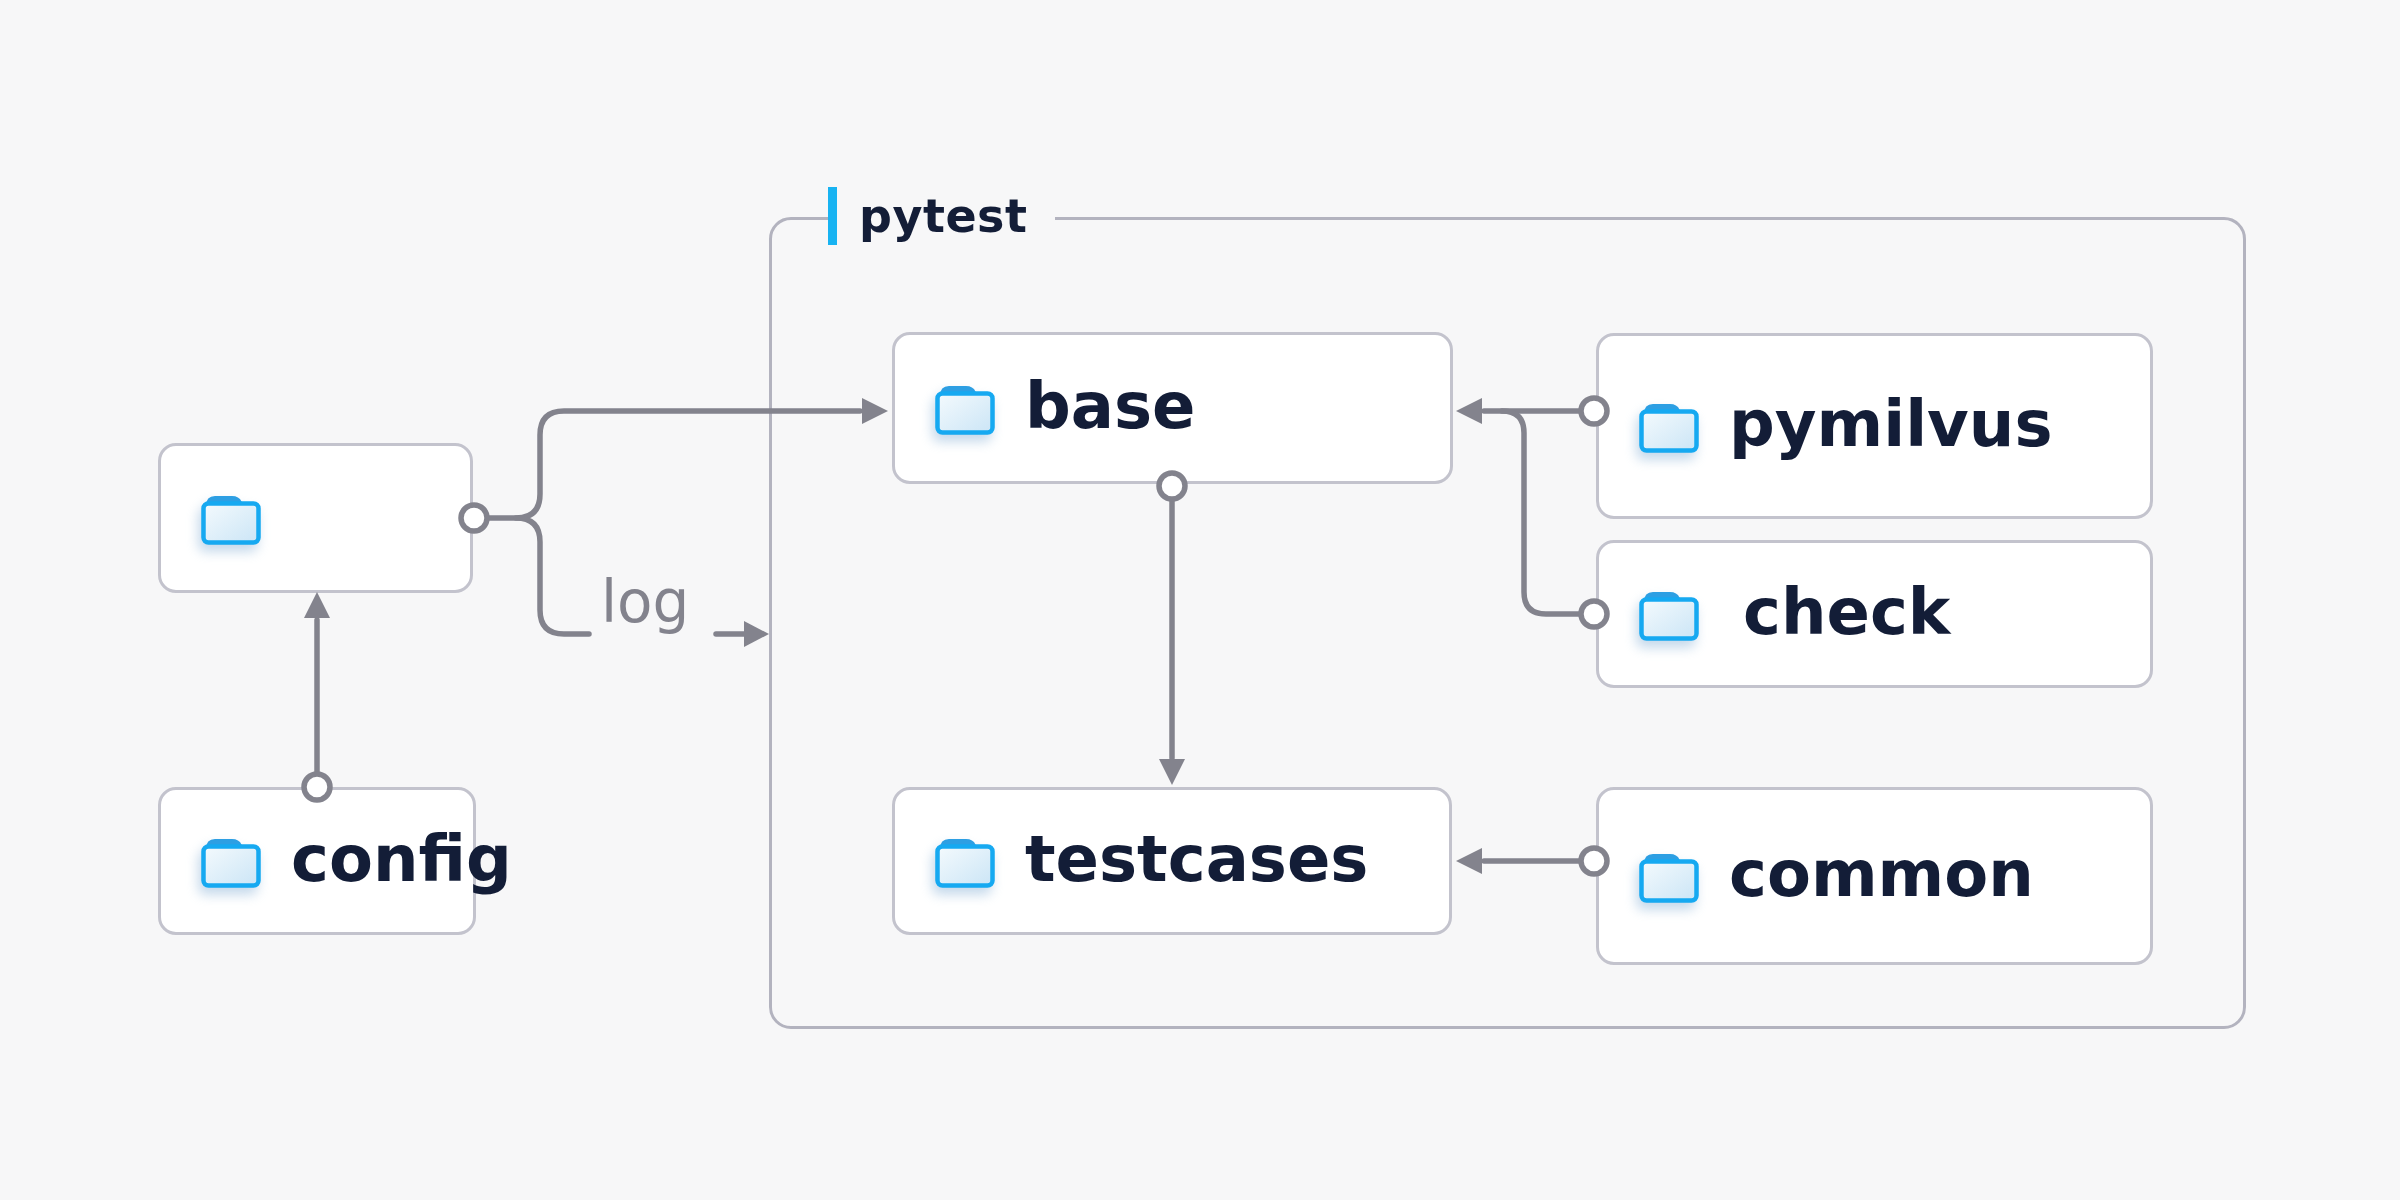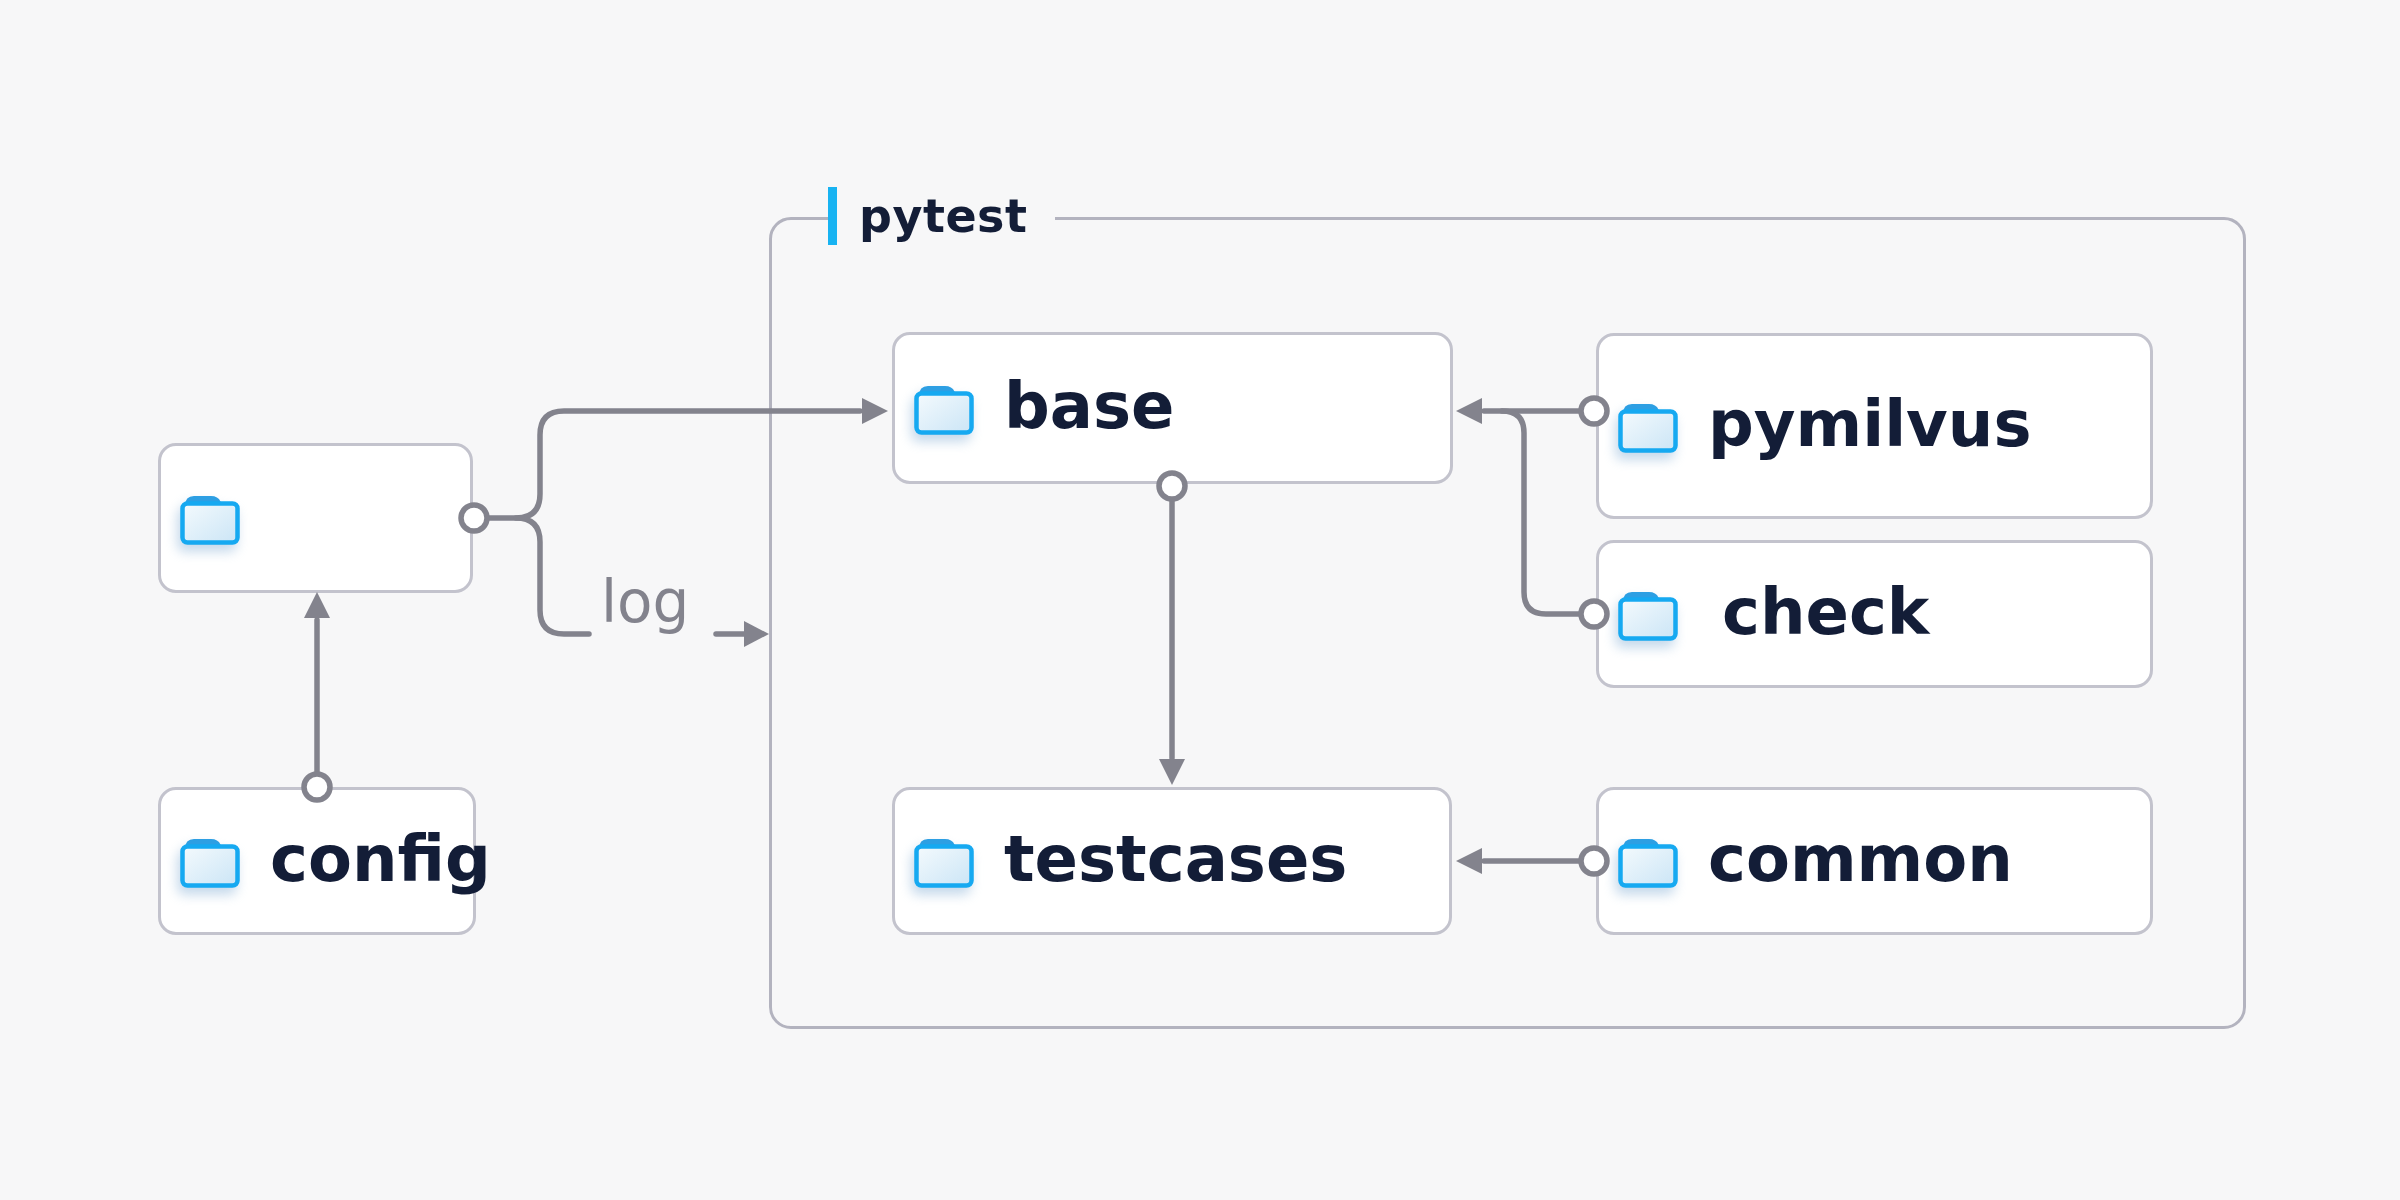--- a/index.html
+++ b/index.html
@@ -57,21 +57,21 @@
 
   
   .node {
     position: absolute;
     background: #ffffff;
     border: 3px solid #c3c3cd;
     border-radius: 18px;
     box-sizing: border-box;
     display: flex;
     align-items: center;
-    padding-left: 17px;
+    padding-left: 38px;
     gap: 28px;
     z-index: 2;
   }
   .node .node-label {
     font-size: 64px;
     font-weight: bold;
     color: #131d37;
     white-space: nowrap;
     margin-top: -4px;
   }
@@ -81,21 +81,21 @@
     flex: 0 0 auto;
     filter: drop-shadow(-3px 7px 6px rgba(110, 160, 205, 0.40));
   }
 
   #node-utils     { left: 158px;  top: 443px; width: 315px; height: 150px; }
   #node-config    { left: 158px;  top: 787px; width: 318px; height: 148px; }
   #node-base      { left: 892px;  top: 332px; width: 561px; height: 152px; }
   #node-pymilvus  { left: 1596px; top: 333px; width: 557px; height: 186px; }
   #node-check     { left: 1596px; top: 540px; width: 557px; height: 148px; gap: 42px; }
   #node-testcases { left: 892px;  top: 787px; width: 560px; height: 148px; }
-  #node-common    { left: 1596px; top: 787px; width: 557px; height: 148px; }
+  #node-common    { left: 1596px; top: 787px; width: 557px; height: 178px; }
 
   
   .connector-layer {
     position: absolute;
     left: 0; top: 0;
     width: 2400px;
     height: 1200px;
     z-index: 4;
     pointer-events: none;
   }

